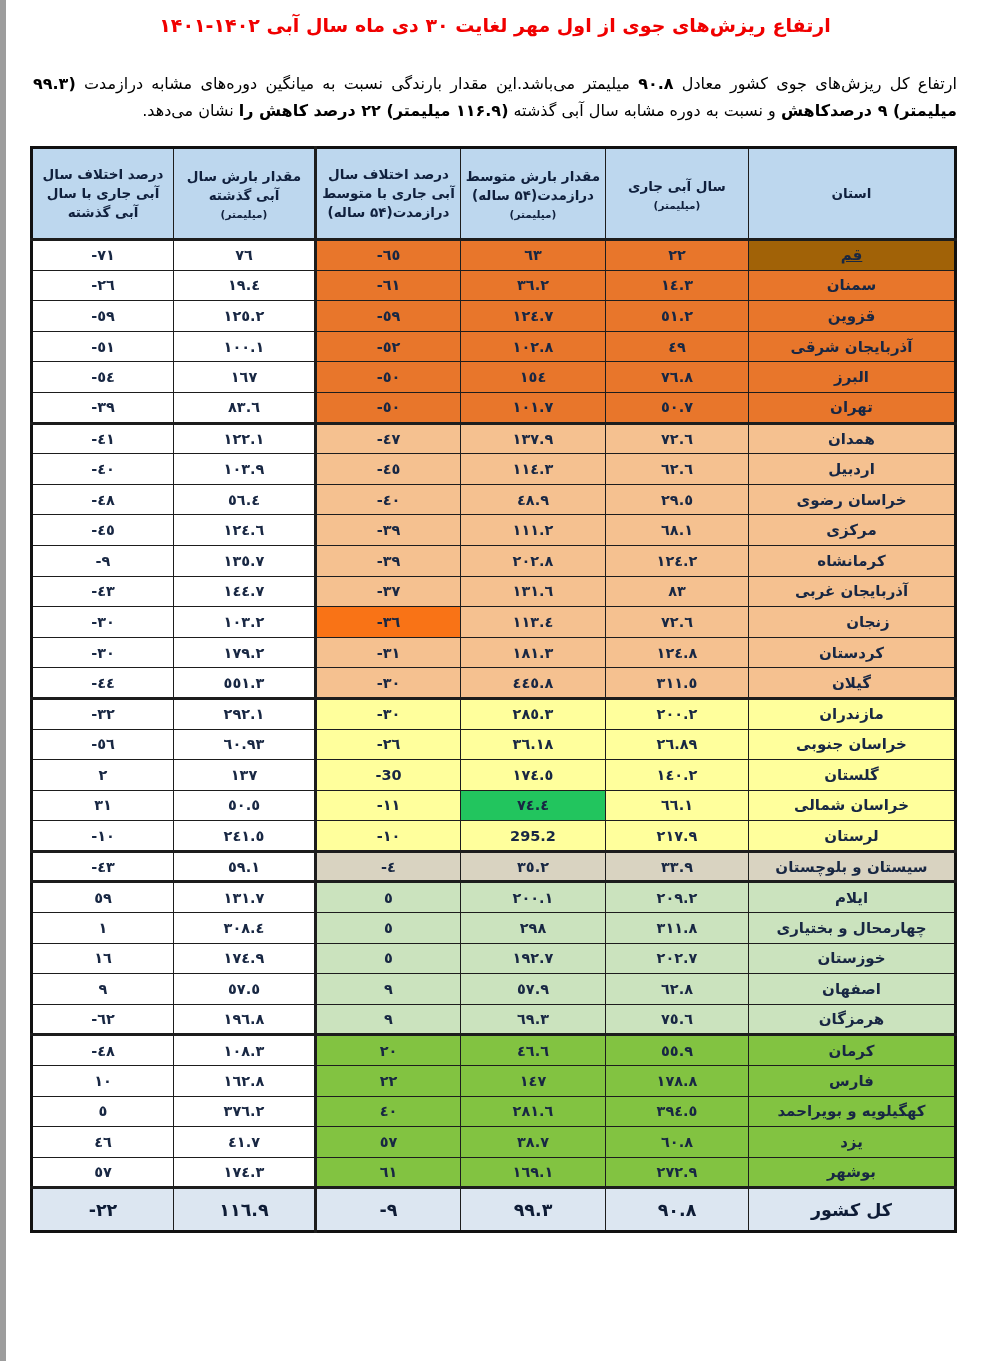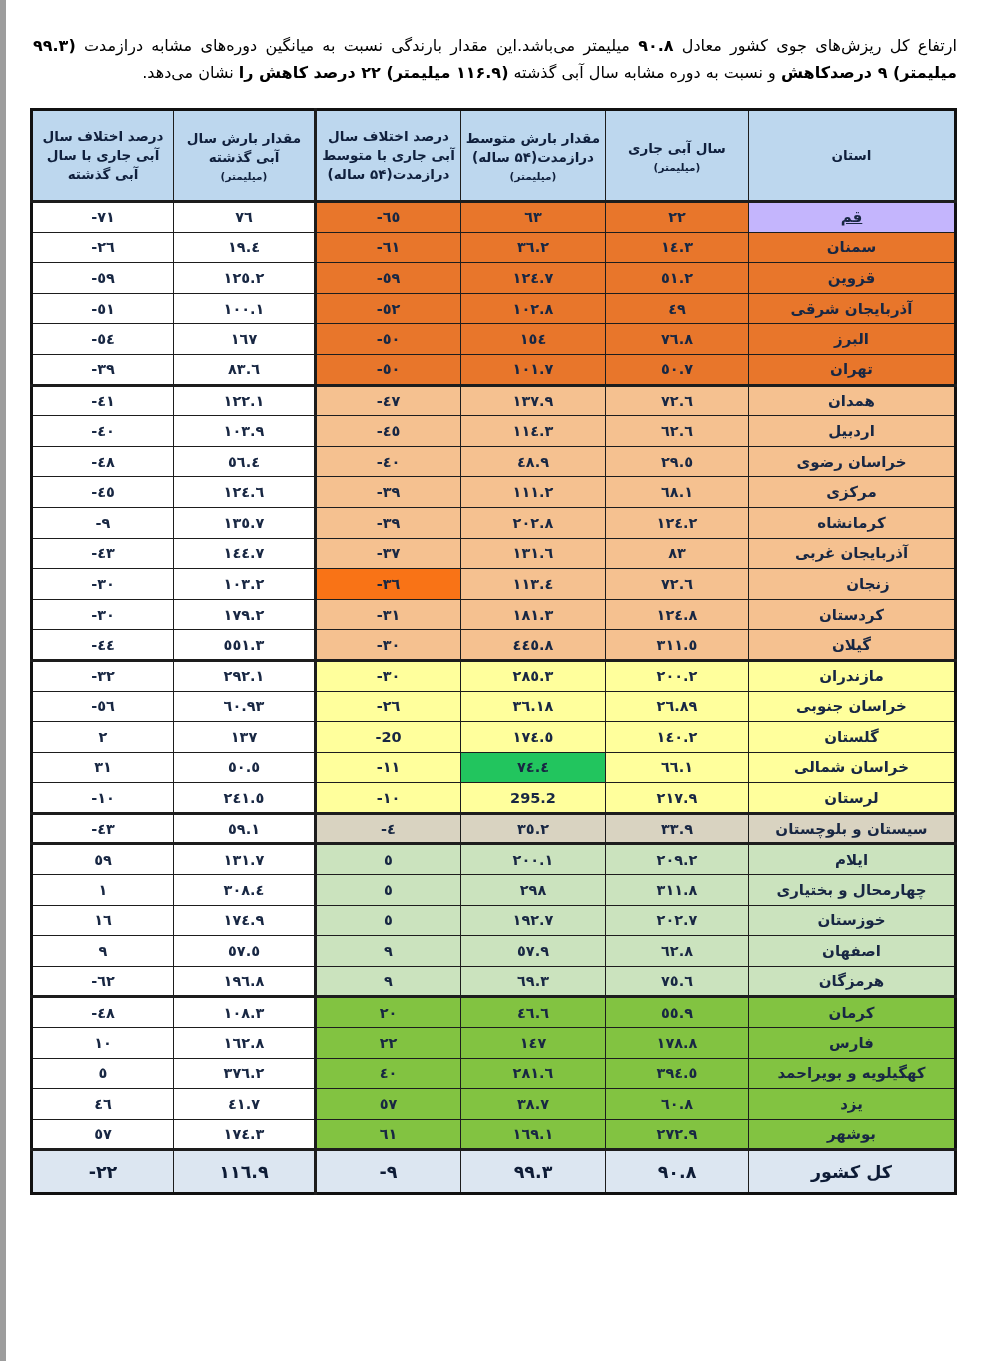--- a/index.html
+++ b/index.html
@@ -45,20 +45,23 @@
   col.c-lastyear{width:142px;}
   col.c-pct-lastyear{width:142px;}
 </style>
 </head>
 <body>
 
 <div class="left-strip"></div>
 
 <div class="content">
 
+  <div class="doc-title" style="color: rgb(240, 0, 0);">
+    <span>ارتفاع ریزش‌های جوی از اول مهر لغایت ۳۰ دی ماه سال آبی </span><span class="ltr" dir="ltr">۱۴۰۱-۱۴۰۲</span>
+  </div>
 
   <div class="intro">
     <span>ارتفاع کل ریزش‌های جوی کشور معادل </span><span class="b">۹۰.۸</span><span> میلیمتر می‌باشد.این مقدار بارندگی نسبت به میانگین دوره‌های مشابه درازمدت </span><span class="b">(۹۹.۳ میلیمتر) ۹ درصدکاهش</span><span> و نسبت به دوره مشابه سال آبی گذشته </span><span class="b">(۱۱۶.۹ میلیمتر) ۲۲ درصد کاهش را</span><span> نشان می‌دهد.</span>
   </div>
 
 
   <table class="rain">
     <colgroup>
       <col class="c-province">
       <col class="c-current">
@@ -87,21 +90,21 @@
           <div class="h-label">مقدار بارش سال آبی گذشته</div>
           <div class="h-sub">(میلیمتر)</div>
         </th>
         <th>
           <div class="h-label">درصد اختلاف سال آبی جاری با سال آبی گذشته</div>
         </th>
       </tr>
     </thead>
     <tbody>
         <tr>
-          <td style="background: #c4b5fd; text-decoration: underline;">قم</td>
+          <td style="background: #a16207; text-decoration: underline;">قم</td>
           <td class="num" style="background: rgb(232, 118, 43);">٢٢</td>
           <td class="num" style="background: rgb(232, 118, 43);">٦٣</td>
           <td class="num" style="background: rgb(232, 118, 43);">-٦٥</td>
           <td class="num">٧٦</td>
           <td class="num">-٧١</td>
         </tr>
         <tr>
           <td style="background: rgb(232, 118, 43);">سمنان</td>
           <td class="num" style="background: rgb(232, 118, 43);">١٤.٣</td>
           <td class="num" style="background: rgb(232, 118, 43);">٣٦.٢</td>
@@ -226,21 +229,21 @@
           <td class="num" style="background: rgb(255, 255, 156);">٢٦.٨٩</td>
           <td class="num" style="background: rgb(255, 255, 156);">٣٦.١٨</td>
           <td class="num" style="background: rgb(255, 255, 156);">-٢٦</td>
           <td class="num">٦٠.٩٣</td>
           <td class="num">-٥٦</td>
         </tr>
         <tr>
           <td style="background: rgb(255, 255, 156);">گلستان</td>
           <td class="num" style="background: rgb(255, 255, 156);">١٤٠.٢</td>
           <td class="num" style="background: rgb(255, 255, 156);">١٧٤.٥</td>
-          <td class="num" style="background: rgb(255, 255, 156);">-20</td>
+          <td class="num" style="background: rgb(255, 255, 156);">-30</td>
           <td class="num">١٣٧</td>
           <td class="num">٢</td>
         </tr>
         <tr>
           <td style="background: rgb(255, 255, 156);">خراسان شمالی</td>
           <td class="num" style="background: rgb(255, 255, 156);">٦٦.١</td>
           <td class="num" style="background: #22c55e;">٧٤.٤</td>
           <td class="num" style="background: rgb(255, 255, 156);">-١١</td>
           <td class="num">٥٠.٥</td>
           <td class="num">٣١</td>

